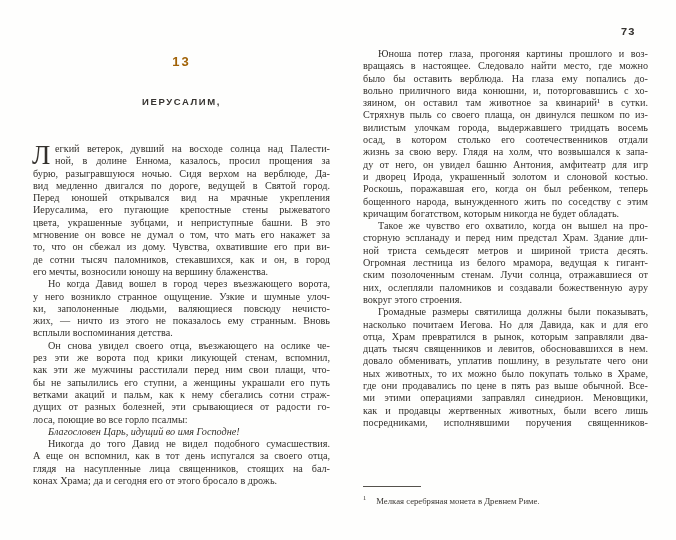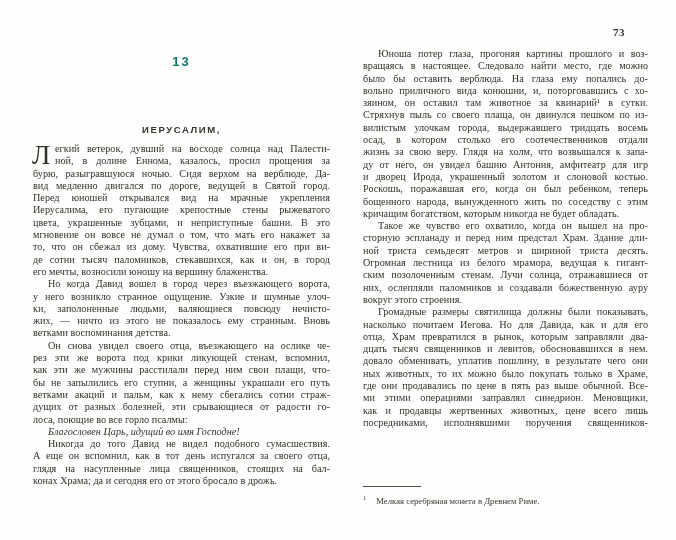--- a/index.html
+++ b/index.html
@@ -13,32 +13,32 @@
   }
   .page-col { position: absolute; top: 0; height: 540px; }
   #left-col  { left: 33px;  width: 297px; }
   #right-col { left: 363px; width: 285px; }
 
   .chapter-number {
     position: absolute; top: 54px; left: 0; right: 0;
     text-align: center;
     font-family: "Liberation Sans", sans-serif;
     font-weight: bold; font-size: 13px; letter-spacing: 2px;
-    color: #0f766e;
+    color: #a16207;
   }
   .location {
     position: absolute; top: 95px; left: 0; right: 0;
     text-align: center;
     font-family: "Liberation Sans", sans-serif;
     font-weight: bold; font-size: 9.5px; letter-spacing: 1.6px;
-    line-height: 13px; color: #363330; margin-top: 28px;
+    line-height: 13px; color: #363330;
   }
   .page-number {
-    position: absolute; top: 26px; right: 23px;
-    font-family: Liberation Serif, serif;
+    position: absolute; top: 26px; right: 13px;
+    font-family: Liberation Mono, monospace;
     font-weight: bold; font-size: 11px; letter-spacing: 0.5px;
     color: #363330;
     text-align: center;
   }
 
   .body-block {
     position: absolute; left: 0; right: 0;
     font-size: 10.2px; line-height: 12.3px;
   }
   #left-body  { top: 143px; }
@@ -81,21 +81,21 @@
         <div class="line">мгновение он вовсе не думал о том, что мать его накажет за</div>
         <div class="line">то, что он сбежал из дому. Чувства, охватившие его при ви-</div>
         <div class="line">де сотни тысяч паломников, стекавшихся, как и он, в город</div>
         <div class="line last">его мечты, возносили юношу на вершину блаженства.</div>
       </div>
       <div class="para">
         <div class="line indent">Но когда Давид вошел в город через въезжающего ворота,</div>
         <div class="line">у него возникло странное ощущение. Узкие и шумные улоч-</div>
         <div class="line">ки, заполоненные людьми, валяющиеся повсюду нечисто-</div>
         <div class="line">жих, — ничто из этого не показалось ему странным. Вновь</div>
-        <div class="line last">ветками воспоминания детства.</div>
+        <div class="line last">всплыли воспоминания детства.</div>
       </div>
       <div class="para">
         <div class="line indent">Он снова увидел своего отца, въезжающего на ослике че-</div>
         <div class="line">рез эти же ворота под крики ликующей стенам, вспомнил,</div>
         <div class="line">как эти же мужчины расстилали перед ним свои плащи, что-</div>
         <div class="line">бы не запылились его ступни, а женщины украшали его путь</div>
         <div class="line">ветками акаций и пальм, как к нему сбегались сотни страж-</div>
         <div class="line">дущих от разных болезней, эти срывающиеся от радости го-</div>
         <div class="line last">лоса, поющие во все горло псалмы:</div>
       </div>
@@ -141,21 +141,21 @@
       </div>
       <div class="para">
         <div class="line indent">Громадные размеры святилища должны были показывать,</div>
         <div class="line">насколько почитаем Иегова. Но для Давида, как и для его</div>
         <div class="line">отца, Храм превратился в рынок, которым заправляли два-</div>
         <div class="line">дцать тысяч священников и левитов, обосновавшихся в нем.</div>
         <div class="line">довало обменивать, уплатив пошлину, в результате чего они</div>
         <div class="line">ных животных, то их можно было покупать только в Храме,</div>
         <div class="line">где они продавались по цене в пять раз выше обычной. Все-</div>
         <div class="line">ми этими операциями заправлял синедрион. Меновщики,</div>
-        <div class="line">как и продавцы жертвенных животных, цене всего лишь</div>
+        <div class="line">как и продавцы жертвенных животных, были всего лишь</div>
         <div class="line">посредниками, исполнявшими поручения священников-</div>
       </div>
     </div>
   <div class="footnote">
     <div class="footnote-rule"></div>
     <div class="footnote-text"><sup>1</sup><span>Мелкая серебряная монета в Древнем Риме.</span></div>
   </div>
 </div>
 
 </body></html>

